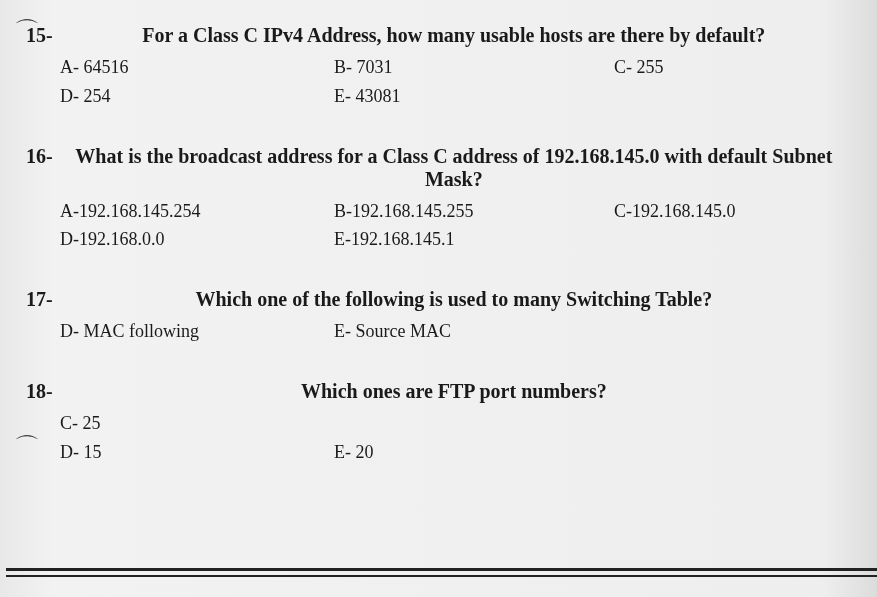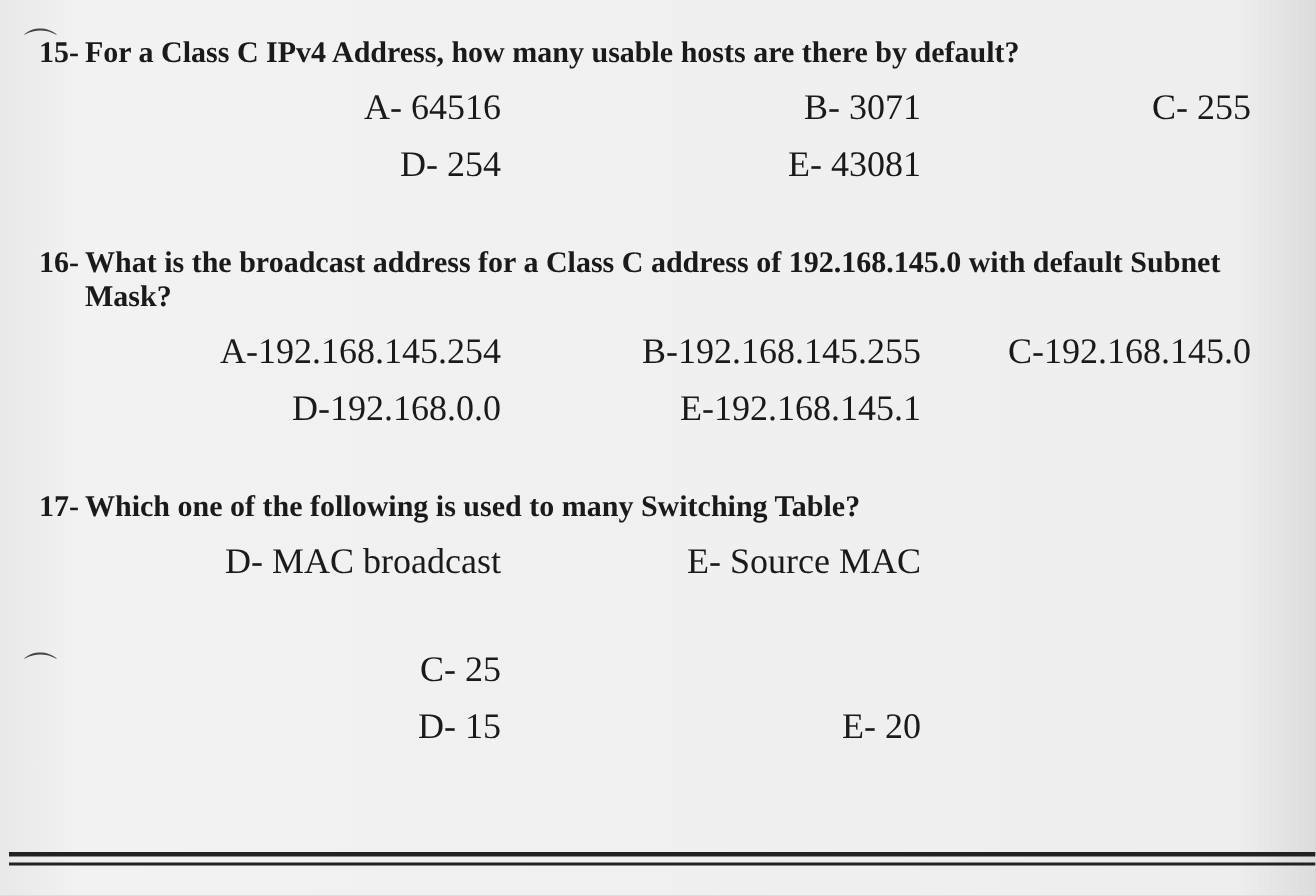--- a/index.html
+++ b/index.html
@@ -27,27 +27,27 @@
     font-size: 20px;
     margin-bottom: 6px;
     display: flex;
   }
   .qnum {
     flex: 0 0 auto;
     padding-right: 4px;
   }
   .qtext {
     flex: 1 1 auto;
+    text-align: center;
   }
   .optrow {
     display: flex;
-    font-size: 24px;
+    font-size: 18px;
     padding-left: 34px;
     line-height: 1.6;
-    text-align: right;
   }
   .optcell {
     width: 260px;
   }
   .optcell:nth-child(1) { width: 274px; }
   .optcell:nth-child(2) { width: 280px; }
   .optcell:nth-child(3) { width: 220px; }
   .bottom-rule {
     position: absolute;
     left: 6px;
@@ -71,21 +71,21 @@
   <span class="tick" style="left:14px; top:14px;">⌒</span>
   <span class="tick" style="left:14px; top:430px;">⌒</span>
 
   <div class="qblock">
     <div class="qline">
       <span class="qnum">15-</span>
       <span class="qtext">For a Class C IPv4 Address, how many usable hosts are there by default?</span>
     </div>
     <div class="optrow">
       <span class="optcell">A-  64516</span>
-      <span class="optcell">B- 3071</span>
+      <span class="optcell">B- 7031</span>
       <span class="optcell">C- 255</span>
     </div>
     <div class="optrow">
       <span class="optcell">D- 254</span>
       <span class="optcell">E- 43081</span>
       <span class="optcell"></span>
     </div>
   </div>
 
   <div class="qblock">
@@ -104,27 +104,31 @@
       <span class="optcell"></span>
     </div>
   </div>
 
   <div class="qblock">
     <div class="qline">
       <span class="qnum">17-</span>
       <span class="qtext">Which one of the following is used to many Switching Table?</span>
     </div>
     <div class="optrow">
-      <span class="optcell">D-  MAC broadcast</span>
+      <span class="optcell">D-  MAC following</span>
       <span class="optcell">E- Source MAC</span>
       <span class="optcell"></span>
     </div>
   </div>
 
   <div class="qblock" style="margin-bottom:10px;">
+    <div class="qline">
+      <span class="qnum">18-</span>
+      <span class="qtext">Which ones are FTP port numbers?</span>
+    </div>
     <div class="optrow">
       <span class="optcell">C- 25</span>
     </div>
     <div class="optrow">
       <span class="optcell">D- 15</span>
       <span class="optcell">E- 20</span>
       <span class="optcell"></span>
     </div>
   </div>
 

